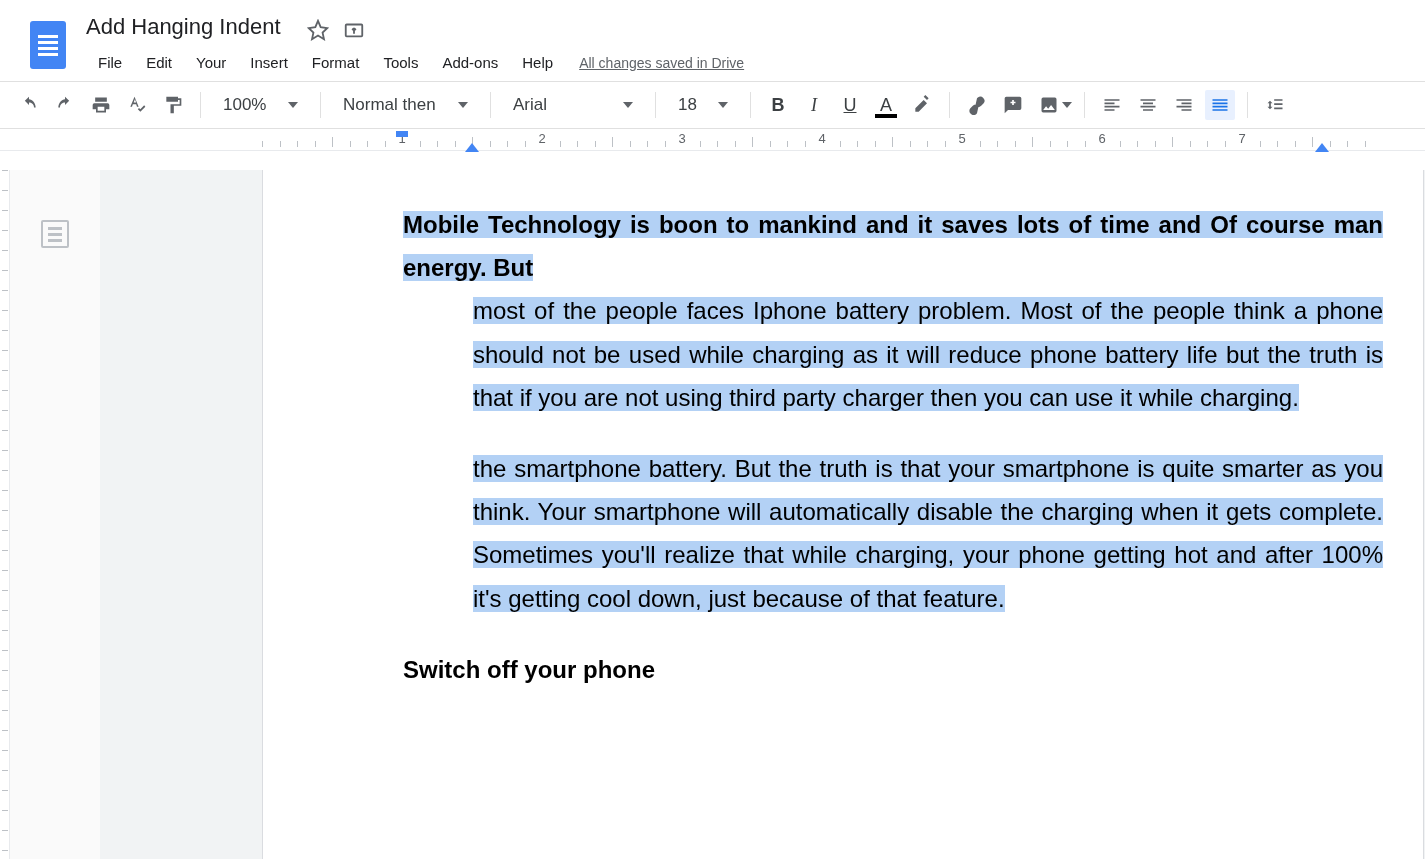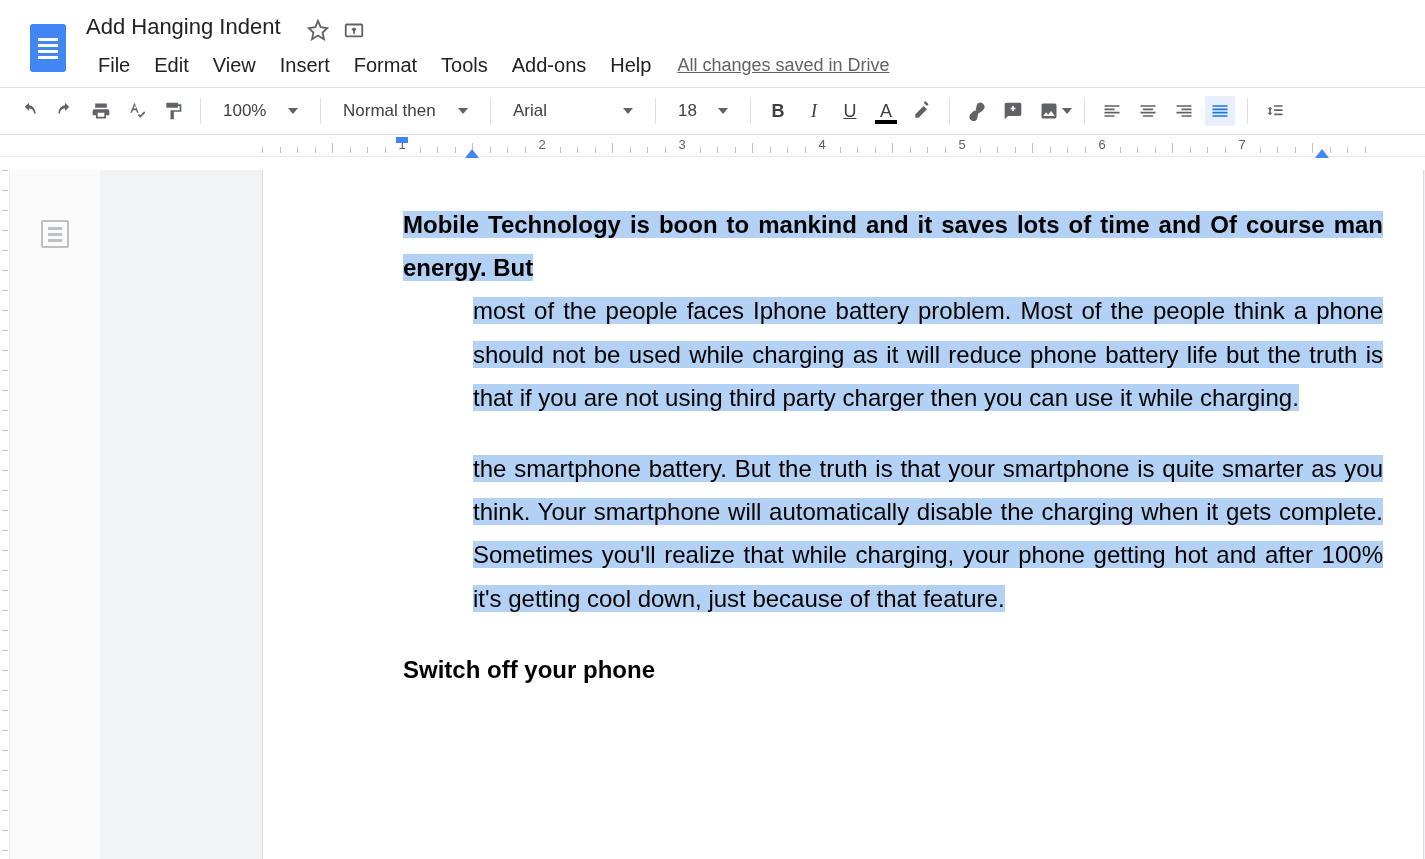--- a/index.html
+++ b/index.html
@@ -8,22 +8,22 @@
   .header { padding: 8px 8px 0 8px; margin-left: 8px; }
   .header-row1 { display: flex; align-items: center; gap: 16px; padding: 4px 10px; }
   .docs-logo { width: 44px; height: 56px; display: flex; align-items: center; justify-content: center; }
   .logo-icon { width: 36px; height: 48px; background: #4285f4; border-radius: 3px; position: relative; }
   .logo-icon::after { content:""; position:absolute; left:8px; top:14px; right:8px; height:3px; background:#fff; box-shadow: 0 6px 0 #fff, 0 12px 0 #fff, 0 18px 0 #fff; }
   .title-area { flex: 1; }
   .doc-title { font-size: 22px; color: #202124; padding: 2px 0; display:inline-block; }
   .title-icons { display: inline-flex; gap: 14px; margin-left: 22px; vertical-align: middle; }
   .ico-btn { width: 22px; height: 22px; color: #5f6368; display:flex; align-items:center; justify-content:center; cursor:pointer; }
   .menubar { display:flex; align-items:center; gap: 0; margin-top: 6px; }
-  .menu-item { font-size: 20px; color: #202124; padding: 6px 12px; cursor:pointer; }
-  .save-status { font-size: 18px; color: #5f6368; text-decoration: underline; margin-left: 14px; }
+  .menu-item { font-size: 15px; color: #202124; padding: 6px 12px; cursor:pointer; }
+  .save-status { font-size: 14px; color: #5f6368; text-decoration: underline; margin-left: 14px; }
 
   .toolbar { border-top: 1px solid #e0e0e0; border-bottom: 1px solid #e0e0e0; background:#fff; padding: 4px 14px; display:flex; align-items:center; gap: 6px; height: 48px; }
   .tbtn { width: 30px; height: 30px; display:flex; align-items:center; justify-content:center; color:#5f6368; cursor:pointer; border-radius:2px; }
   .tbtn svg { width:20px; height:20px; }
   .sep { width:1px; height:26px; background:#e0e0e0; margin: 0 6px; }
   .combo { display:flex; align-items:center; gap:10px; padding: 0 10px; color:#3c4043; font-size:17px; cursor:pointer; }
   .dd-arrow { border-left:5px solid transparent; border-right:5px solid transparent; border-top:6px solid #5f6368; }
   .tbtn.active { background:#e8f0fe; color:#1a73e8; }
   .underline-a { position:relative; }
   .underline-a::after{content:""; position:absolute; left:4px; right:4px; bottom:2px; height:4px; background:#000;}
@@ -79,21 +79,21 @@
             <svg viewBox="0 0 24 24" fill="none" stroke="currentColor" stroke-width="2">
                 <rect x="3" y="6" width="18" height="13" rx="1"></rect>
                 <path d="M12 10v6m0-6l-2 2m2-2l2 2"></path>
               </svg>
           </span>
         </span>
       </div>
       <div class="menubar">
         <span class="menu-item">File</span>
         <span class="menu-item">Edit</span>
-        <span class="menu-item">View</span>
+        <span class="menu-item">Your</span>
         <span class="menu-item">Insert</span>
         <span class="menu-item">Format</span>
         <span class="menu-item">Tools</span>
         <span class="menu-item">Add-ons</span>
         <span class="menu-item">Help</span>
         <span class="save-status">All changes saved in Drive</span>
       </div>
     </div>
   </div>
 </div>

